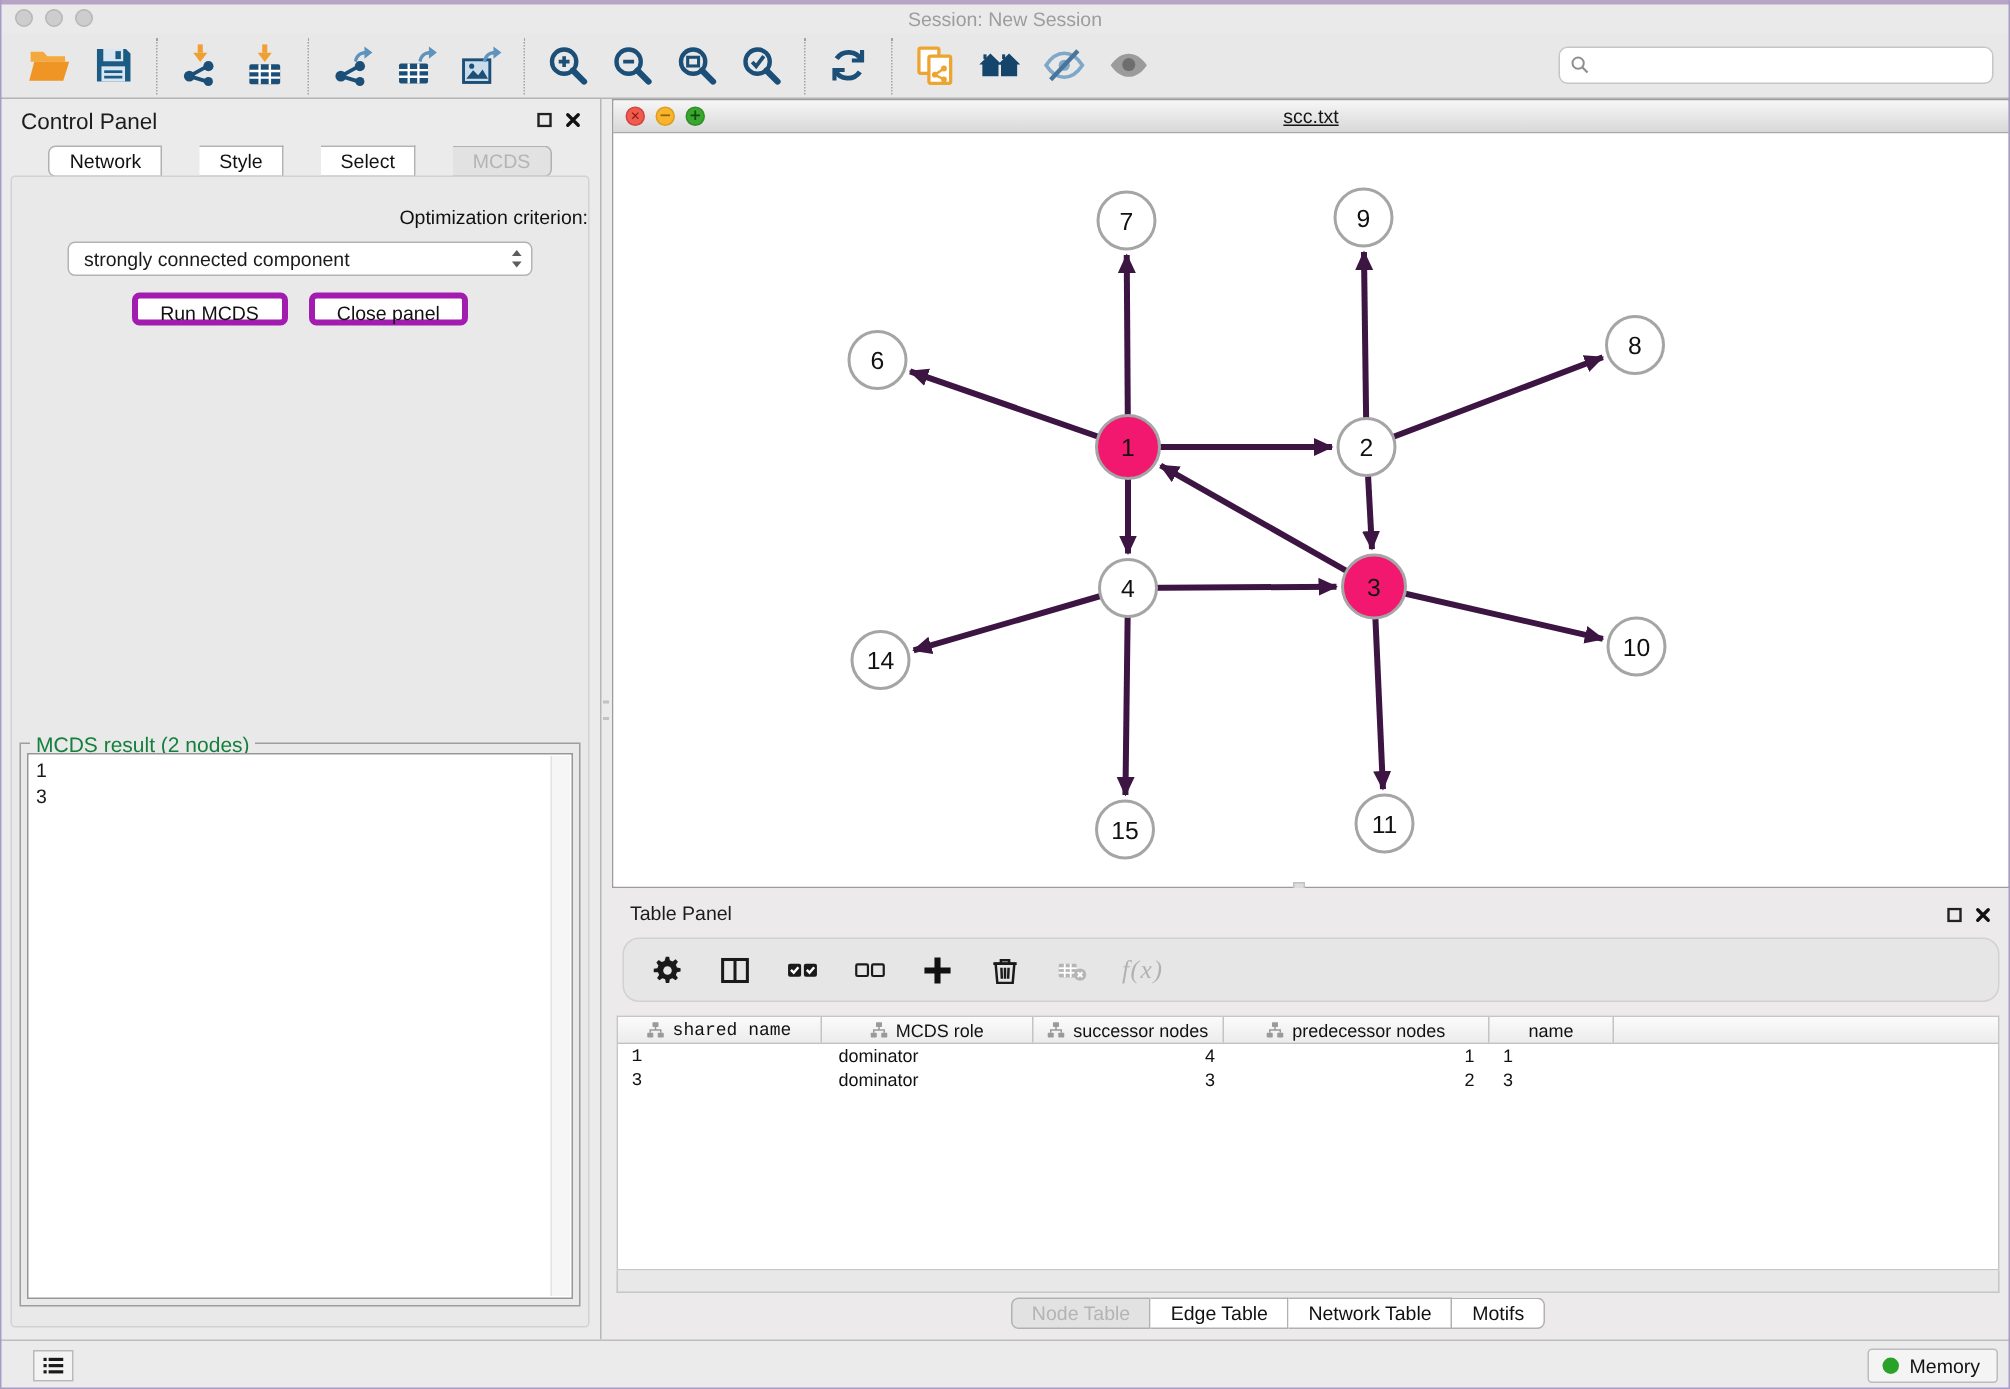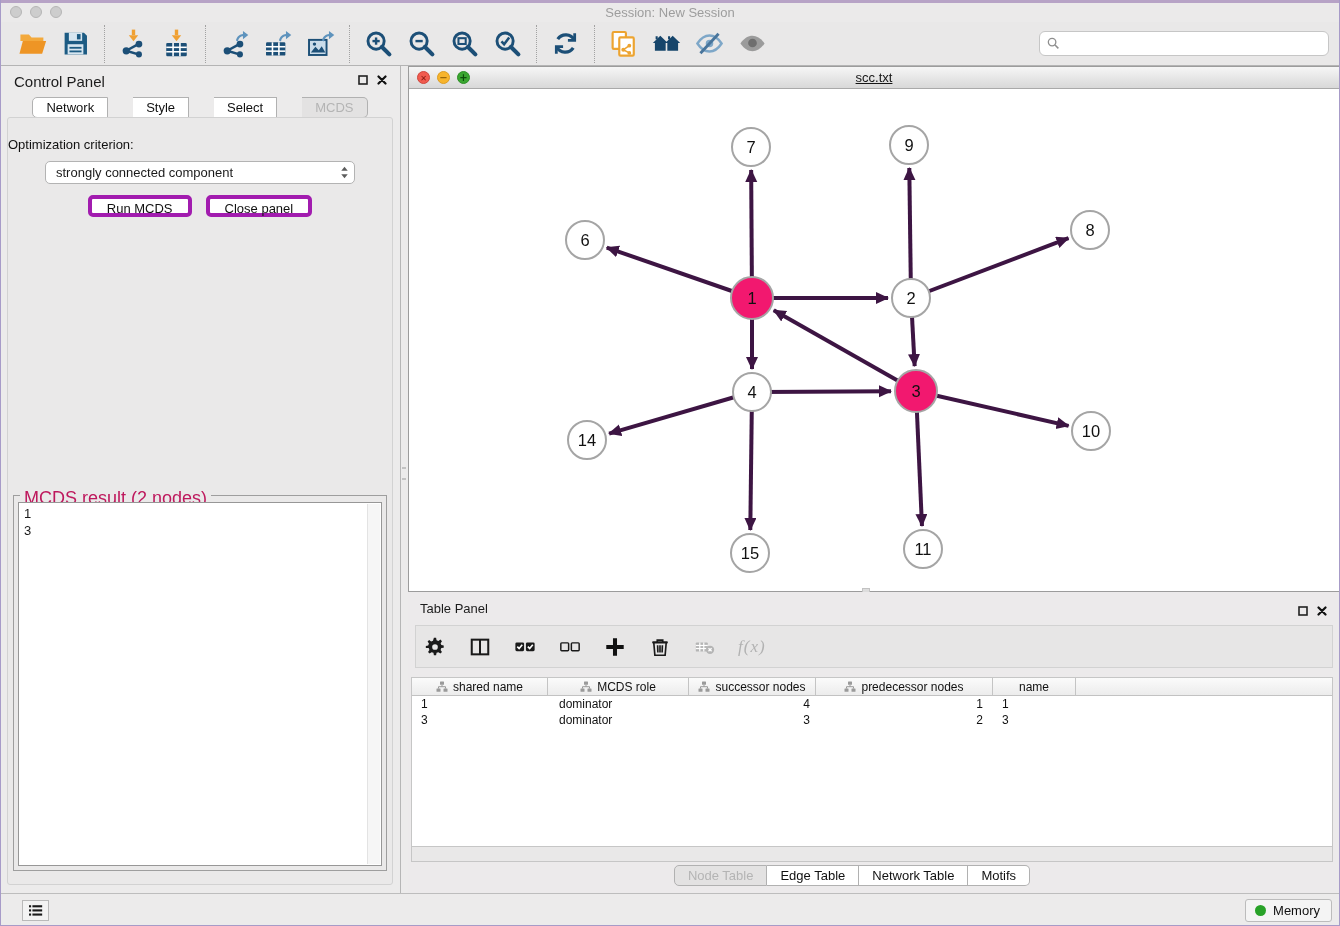--- a/index.html
+++ b/index.html
@@ -37,30 +37,30 @@
   .panel-ctrls { position:absolute; right:13px; top:9px; display:flex; gap:9px; align-items:center; }
   .panel-ctrls span { display:flex; }
   .tabs-row { position:absolute; top:31px; left:0; right:0; display:flex; justify-content:center;gap:25px; }
   .tab { background:#fff; border:1px solid #b1b1b1; border-left:none; padding:0 13px; font-size:13px;
          height:21px; line-height:19px; color:#111; cursor:default; }
   .tab:first-child { border-left:1px solid #b1b1b1; border-radius:5px 0 0 5px; }
   .tab:last-child { border-radius:0 5px 5px 0; }
   .tab.selected { background:#e3e2e2; color:#b4b4b4; }
   .cp-body { position:absolute; top:51px; left:7px; right:7px; bottom:8px; background:#eae9e9;
              border:1px solid #d2d2d2; border-radius:3px; }
-  .opt-label { margin-top:19px; text-align:left; font-size:13px; color:#111; }
+  .opt-label { margin-top:19px; text-align:right; font-size:13px; color:#111; }
   .criterion-select { margin:9px auto 0; width:310px; height:23px; background:#fff; border:1px solid #b3b3b3;
                       border-radius:5px; display:flex; align-items:center; padding:0 5px 0 10px; font-size:13px; }
   .criterion-select .sel-text { flex:1; }
   .criterion-select svg { width:9px; height:15px; }
   .btn-row { margin-top:11px; display:flex; justify-content:center; gap:14px; }
   .mac-btn { height:22px; padding:0 15px; background:#fff; border:4px solid #a21caf; border-radius:5px;
              font-size:13px; color:#111; line-height:20px; cursor:default; }
   .result-group { position:absolute; top:377px; left:5px; right:5px; bottom:13px; border:1px solid #9e9e9e; }
-  .result-label { position:absolute; top:-8px; left:6px; background:#eae9e9; padding:0 4px; font-size:18px; color:#be185d; }
+  .result-label { position:absolute; top:-8px; left:6px; background:#eae9e9; padding:0 4px; font-size:14px; color:#15803d; }
   .result-text { position:absolute; top:6px; left:4px; right:4px; bottom:4px; background:#fff;
                  border:1px solid #979797; font-size:13px; line-height:17px; padding:2px 5px; overflow:hidden; }
   .result-text .scrolltrack { position:absolute; top:1px; bottom:1px; right:1px; width:13px; background:#f6f6f6; border-left:1px solid #e3e3e3; }
   .splitter-v { position:absolute; left:401px; top:66px; width:7px; bottom:33px; }
   .splitter-v::after { content:''; position:absolute; left:1px; top:401px; width:4px; height:9px;
                        border-top:2px solid #c2c2c2; border-bottom:2px solid #c2c2c2; }
 
   
   .net-window { position:absolute; left:408px; top:66px; width:932px; height:526px; background:#fff;
                 border:1px solid #9c9c9c; }
@@ -76,31 +76,31 @@
   .ntl.green { background:#3aa630; border-color:#2e8f27; color:#0d4d0a; }
   .ntl.green::after { content:'+'; }
   .net-canvas { position:absolute; top:22px; left:0; right:0; bottom:0; background:#fff; }
   .split-dot { position:absolute; left:862px; top:588px; width:8px; height:6px; background:#dddddd; border:1px solid #c2c2c2; }
 
   
   .table-panel { position:absolute; left:408px; top:592px; width:932px; bottom:33px; background:#eceaeb; }
   .tp-title { position:absolute; left:12px; top:9px; font-size:13px; color:#1c1c1c; }
   .tp-ctrls { position:absolute; right:13px; top:10px; display:flex; gap:9px; align-items:center; }
   .tp-toolbar { position:absolute; top:33px; left:7px; right:7px; height:43px; background:#e7e6e6;
-                border:1px solid #d2d2d2; border-radius:0; display:flex; align-items:center; gap:21px; padding-left:7px; }
+                border:1px solid #d2d2d2; border-radius:11px; display:flex; align-items:center; gap:21px; padding-left:17px; }
   .tt-icon { width:24px; height:24px; display:flex; align-items:center; justify-content:center; cursor:default; }
   .tt-icon svg { width:22px; height:22px; }
   .tt-icon.fx-label { width:auto; font:italic 17px "Liberation Serif", serif; color:#b2b2b2; letter-spacing:1px; }
   .tp-table { position:absolute; top:85px; left:3px; right:7px; bottom:46px; background:#fff; border:1px solid #c6c6c6; }
   .tbl-header { display:flex; height:18px; background:linear-gradient(#fbfbfb,#ececec); border-bottom:1px solid #c2c2c2; }
   .th { display:flex; align-items:center; justify-content:center; gap:5px; font-size:12px; color:#111;
         border-right:1px solid #c4c4c4; height:100%; }
   .th .tree-ic { display:flex; } .th .tree-ic svg { width:12px; height:12px; }
   .th-fill { flex:1; }
-  .c0 { width:136px; } .c1 { width:141px; } .c2 { width:127px; } .c3 { width:177px; } .c4 { width:83px; }
+  .c0 { width:136px;font-family:Liberation Mono, monospace; } .c1 { width:141px; } .c2 { width:127px; } .c3 { width:177px; } .c4 { width:83px; }
   .tr { display:flex; height:16px; align-items:center; font-size:12px; color:#111; }
   .td { display:flex; align-items:center; height:100%; }
   .td.c0 { padding-left:9px; } .td.c1 { padding-left:11px; }
   .td.c2 { justify-content:flex-end; padding-right:6px; }
   .td.c3 { justify-content:flex-end; padding-right:10px; }
   .td.c4 { padding-left:9px; }
   .tp-hscroll { position:absolute; top:255px; left:3px; right:7px; height:15px; background:#e9e8e8;
                 border:1px solid #c6c6c6; border-top:none; }
   .tp-tabs { position:absolute; bottom:7px; left:0; right:0; display:flex; justify-content:center; transform:translateX(-22px); }
 

